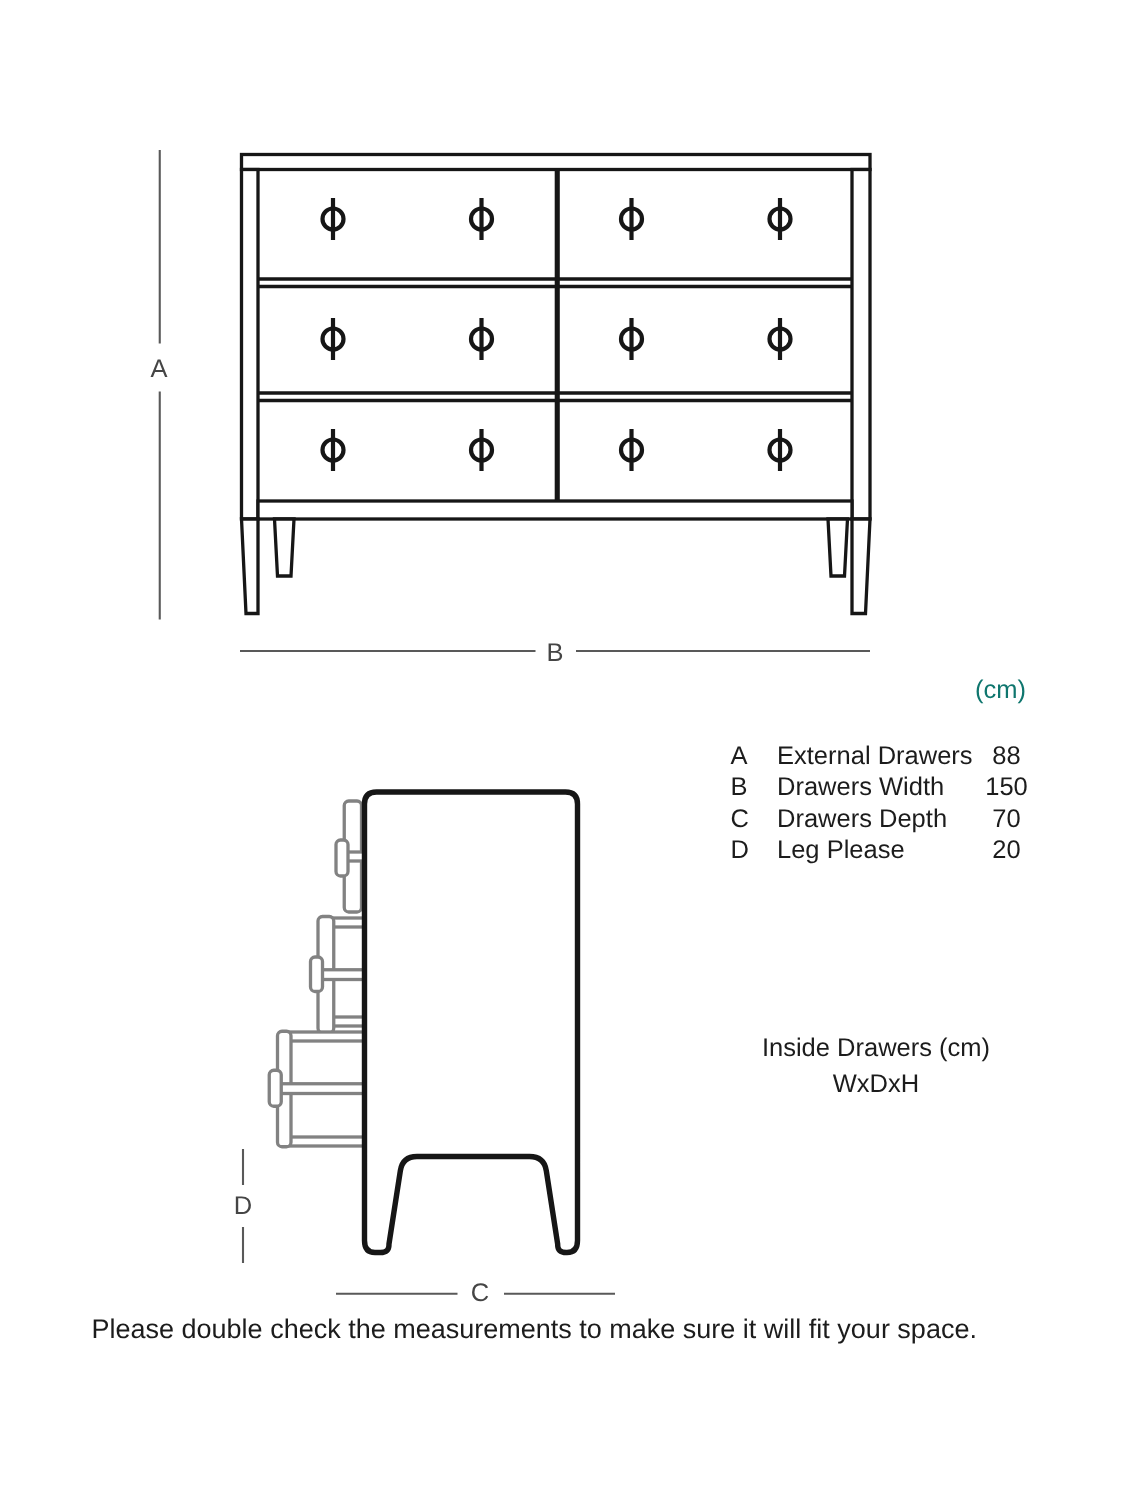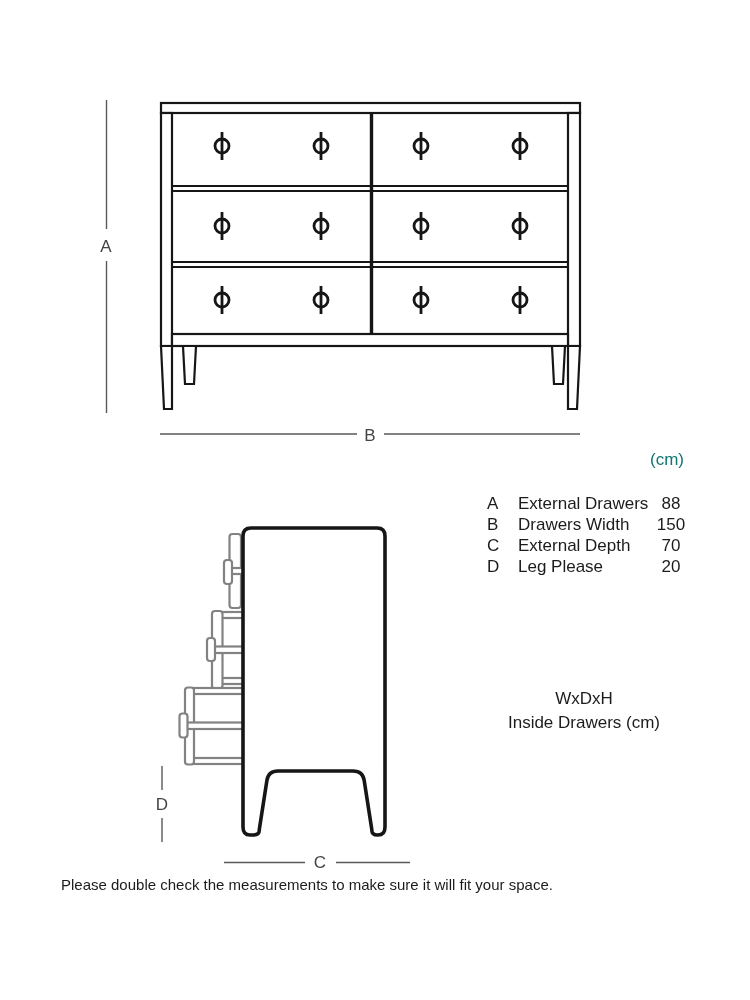--- a/index.html
+++ b/index.html
@@ -22,21 +22,21 @@
     display:grid; grid-template-columns:31px 129px 48px;
     font-size:17px; line-height:21px; color:#1c1c1c; white-space:nowrap;
   }
   .dim-table .val { text-align:center; }
   .inside {
     position:absolute; left:584px; top:687px; transform:translateX(-50%);
     text-align:center; font-size:17px; line-height:23.5px; color:#1c1c1c; white-space:nowrap;
   }
   .note {
     position:absolute; left:61px; top:876px;
-    font-size:15px; color:#1c1c1c; white-space:nowrap;
+    font-size:18px; color:#1c1c1c; white-space:nowrap;
   }
 
   
   .fv   { stroke:#161616; fill:#ffffff; stroke-width:2.2; }
   .fv .divider { stroke-width:3.4; }
   .handle { stroke:#161616; fill:none; stroke-width:2.8; }
   .dim-line { stroke:#595959; stroke-width:1.4; }
   .sv-drawer { stroke:#828282; fill:#ffffff; stroke-width:2.2; }
   .sv-body { fill:#ffffff; stroke:#161616; stroke-width:3.6; stroke-linejoin:round; }
 </style>
@@ -160,27 +160,27 @@
   <div class="dim-table">
     <span>A</span>
     <span>External Drawers</span>
     <span class="val">88</span>
 
     <span>B</span>
     <span>Drawers Width</span>
     <span class="val">150</span>
 
     <span>C</span>
-    <span>External Depth</span>
+    <span>Drawers Depth</span>
     <span class="val">70</span>
 
     <span>D</span>
     <span>Leg Please</span>
     <span class="val">20</span>
   </div>
 
   <div class="inside">
+    <div>Inside Drawers (cm)</div>
     <div>WxDxH</div>
-    <div>Inside Drawers (cm)</div>
   </div>
 
   <div class="note">Please double check the measurements to make sure it will fit your space.</div>
 </div>
 
 </body></html>

